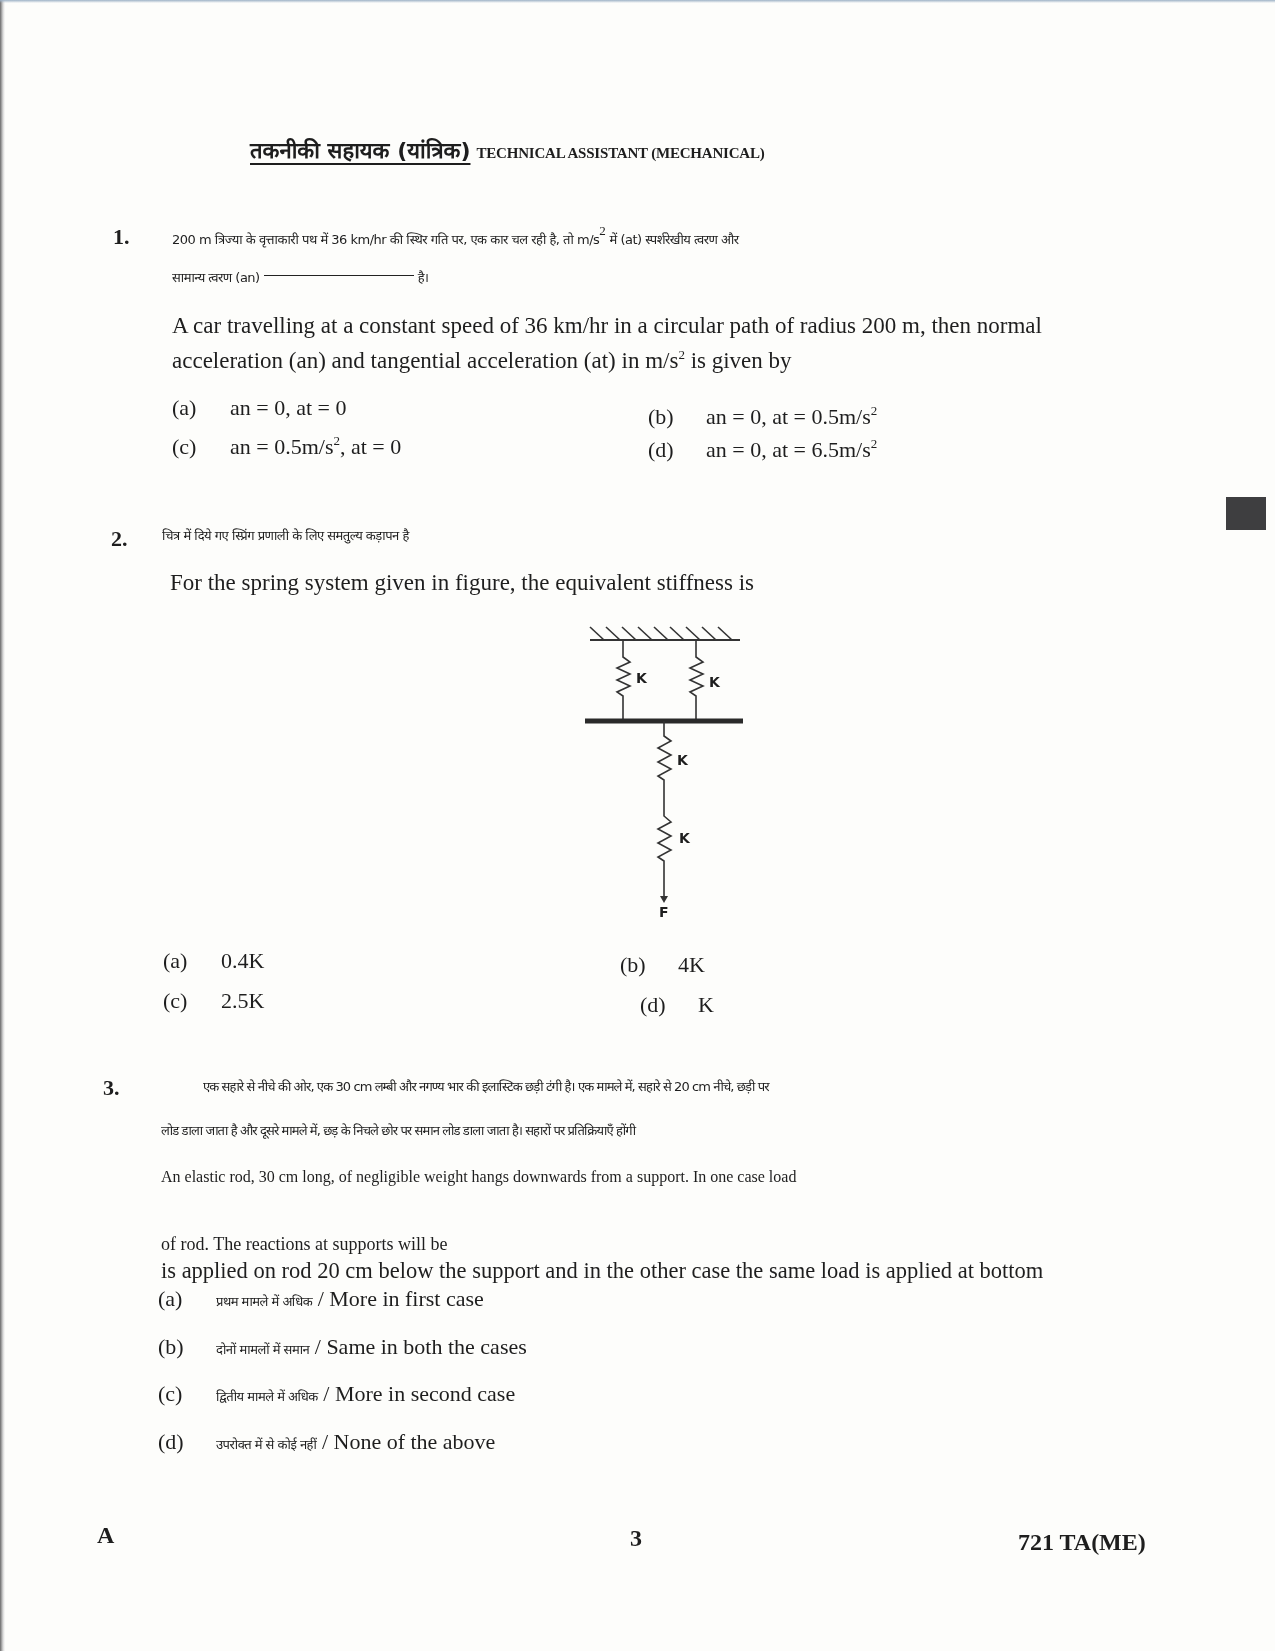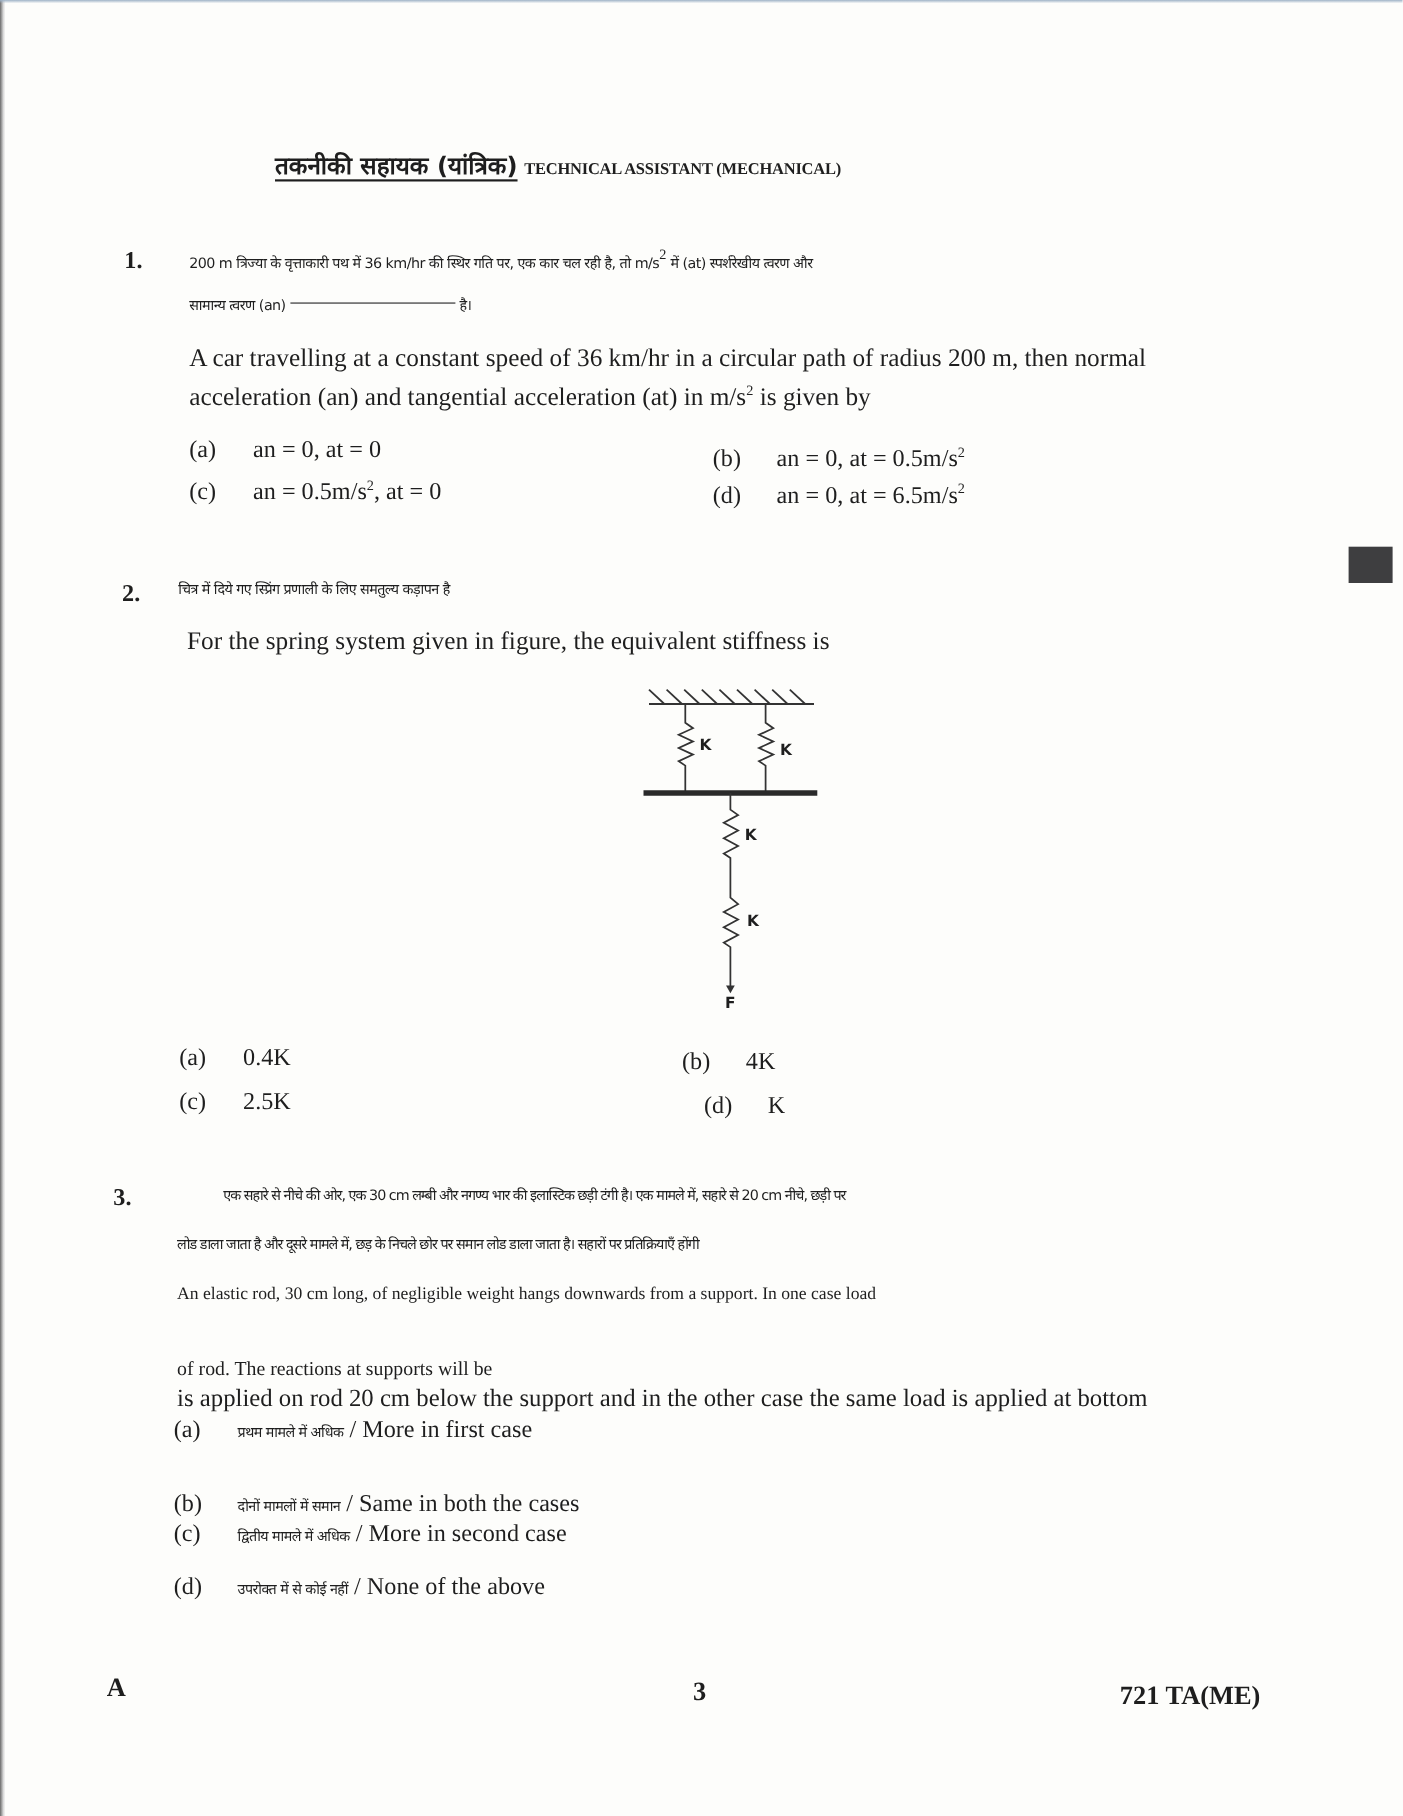--- a/index.html
+++ b/index.html
@@ -136,21 +136,21 @@
   <div class="abs qnum" style="left:103px; top:1075px;">3.</div>
   <div class="abs hindi" style="left:161px; top:1077px; letter-spacing:-0.9px;margin-left:42px;">एक सहारे से नीचे की ओर, एक 30 cm लम्बी और नगण्य भार की इलास्टिक छड़ी टंगी है। एक मामले में, सहारे से 20 cm नीचे, छड़ी पर</div>
   <div class="abs hindi" style="left:161px; top:1121px; letter-spacing:-0.9px;">लोड डाला जाता है और दूसरे मामले में, छड़ के निचले छोर पर समान लोड डाला जाता है। सहारों पर प्रतिक्रियाएँ होंगी</div>
   <div class="abs eng" style="left:161px; top:1168px; font-size:16px;">An elastic rod, 30 cm long, of negligible weight hangs downwards from a support. In one case load</div>
   <div class="abs eng" style="left:161px; top:1258px; font-size:22.5px;">is applied on rod 20 cm below the support and in the other case the same load is applied at bottom</div>
   <div class="abs eng" style="left:161px; top:1234px; font-size:18px;">of rod. The reactions at supports will be</div>
 
   <div class="abs opt" style="left:158px; top:1286px;">
     <span class="lbl">(a)</span><span class="hindi">प्रथम मामले में अधिक</span><span> / More in first case</span>
   </div>
-  <div class="abs opt" style="left:158px; top:1334px;margin-top:20px;">
+  <div class="abs opt" style="left:158px; top:1334px;">
     <span class="lbl">(b)</span><span class="hindi">दोनों मामलों में समान</span><span> / Same in both the cases</span>
   </div>
   <div class="abs opt" style="left:158px; top:1381px;">
     <span class="lbl">(c)</span><span class="hindi">द्वितीय मामले में अधिक</span><span> / More in second case</span>
   </div>
   <div class="abs opt" style="left:158px; top:1429px;">
     <span class="lbl">(d)</span><span class="hindi">उपरोक्त में से कोई नहीं</span><span> / None of the above</span>
   </div>
 </div>
 

